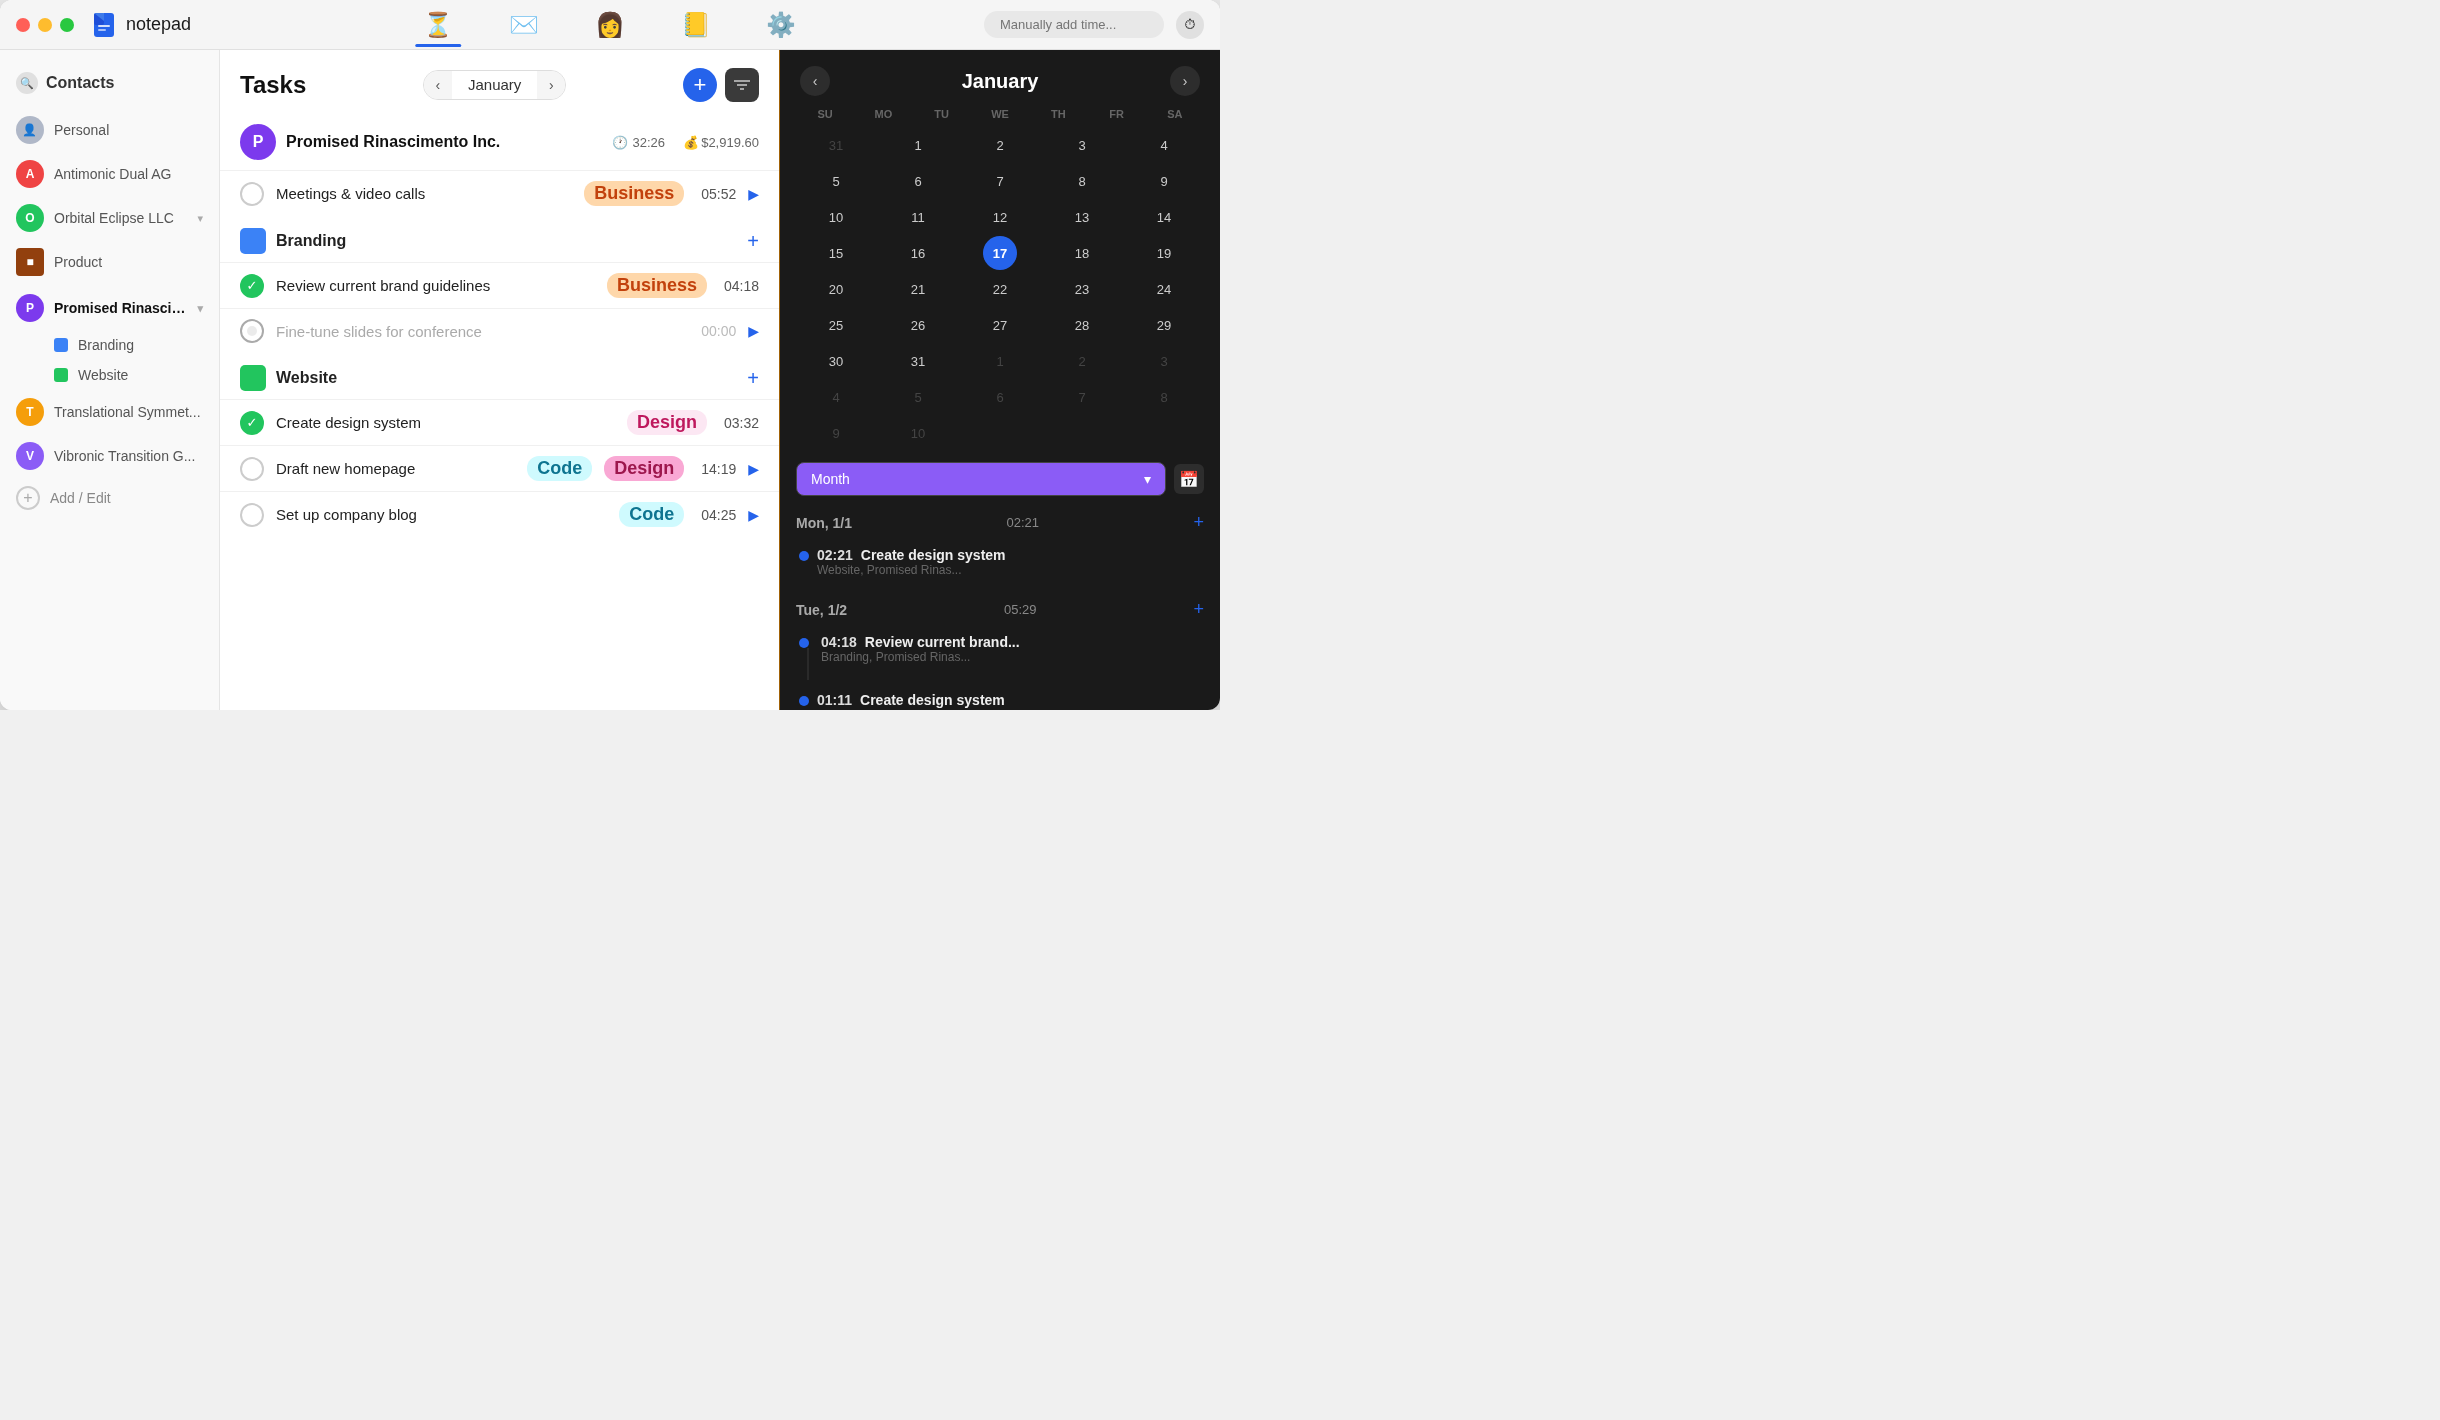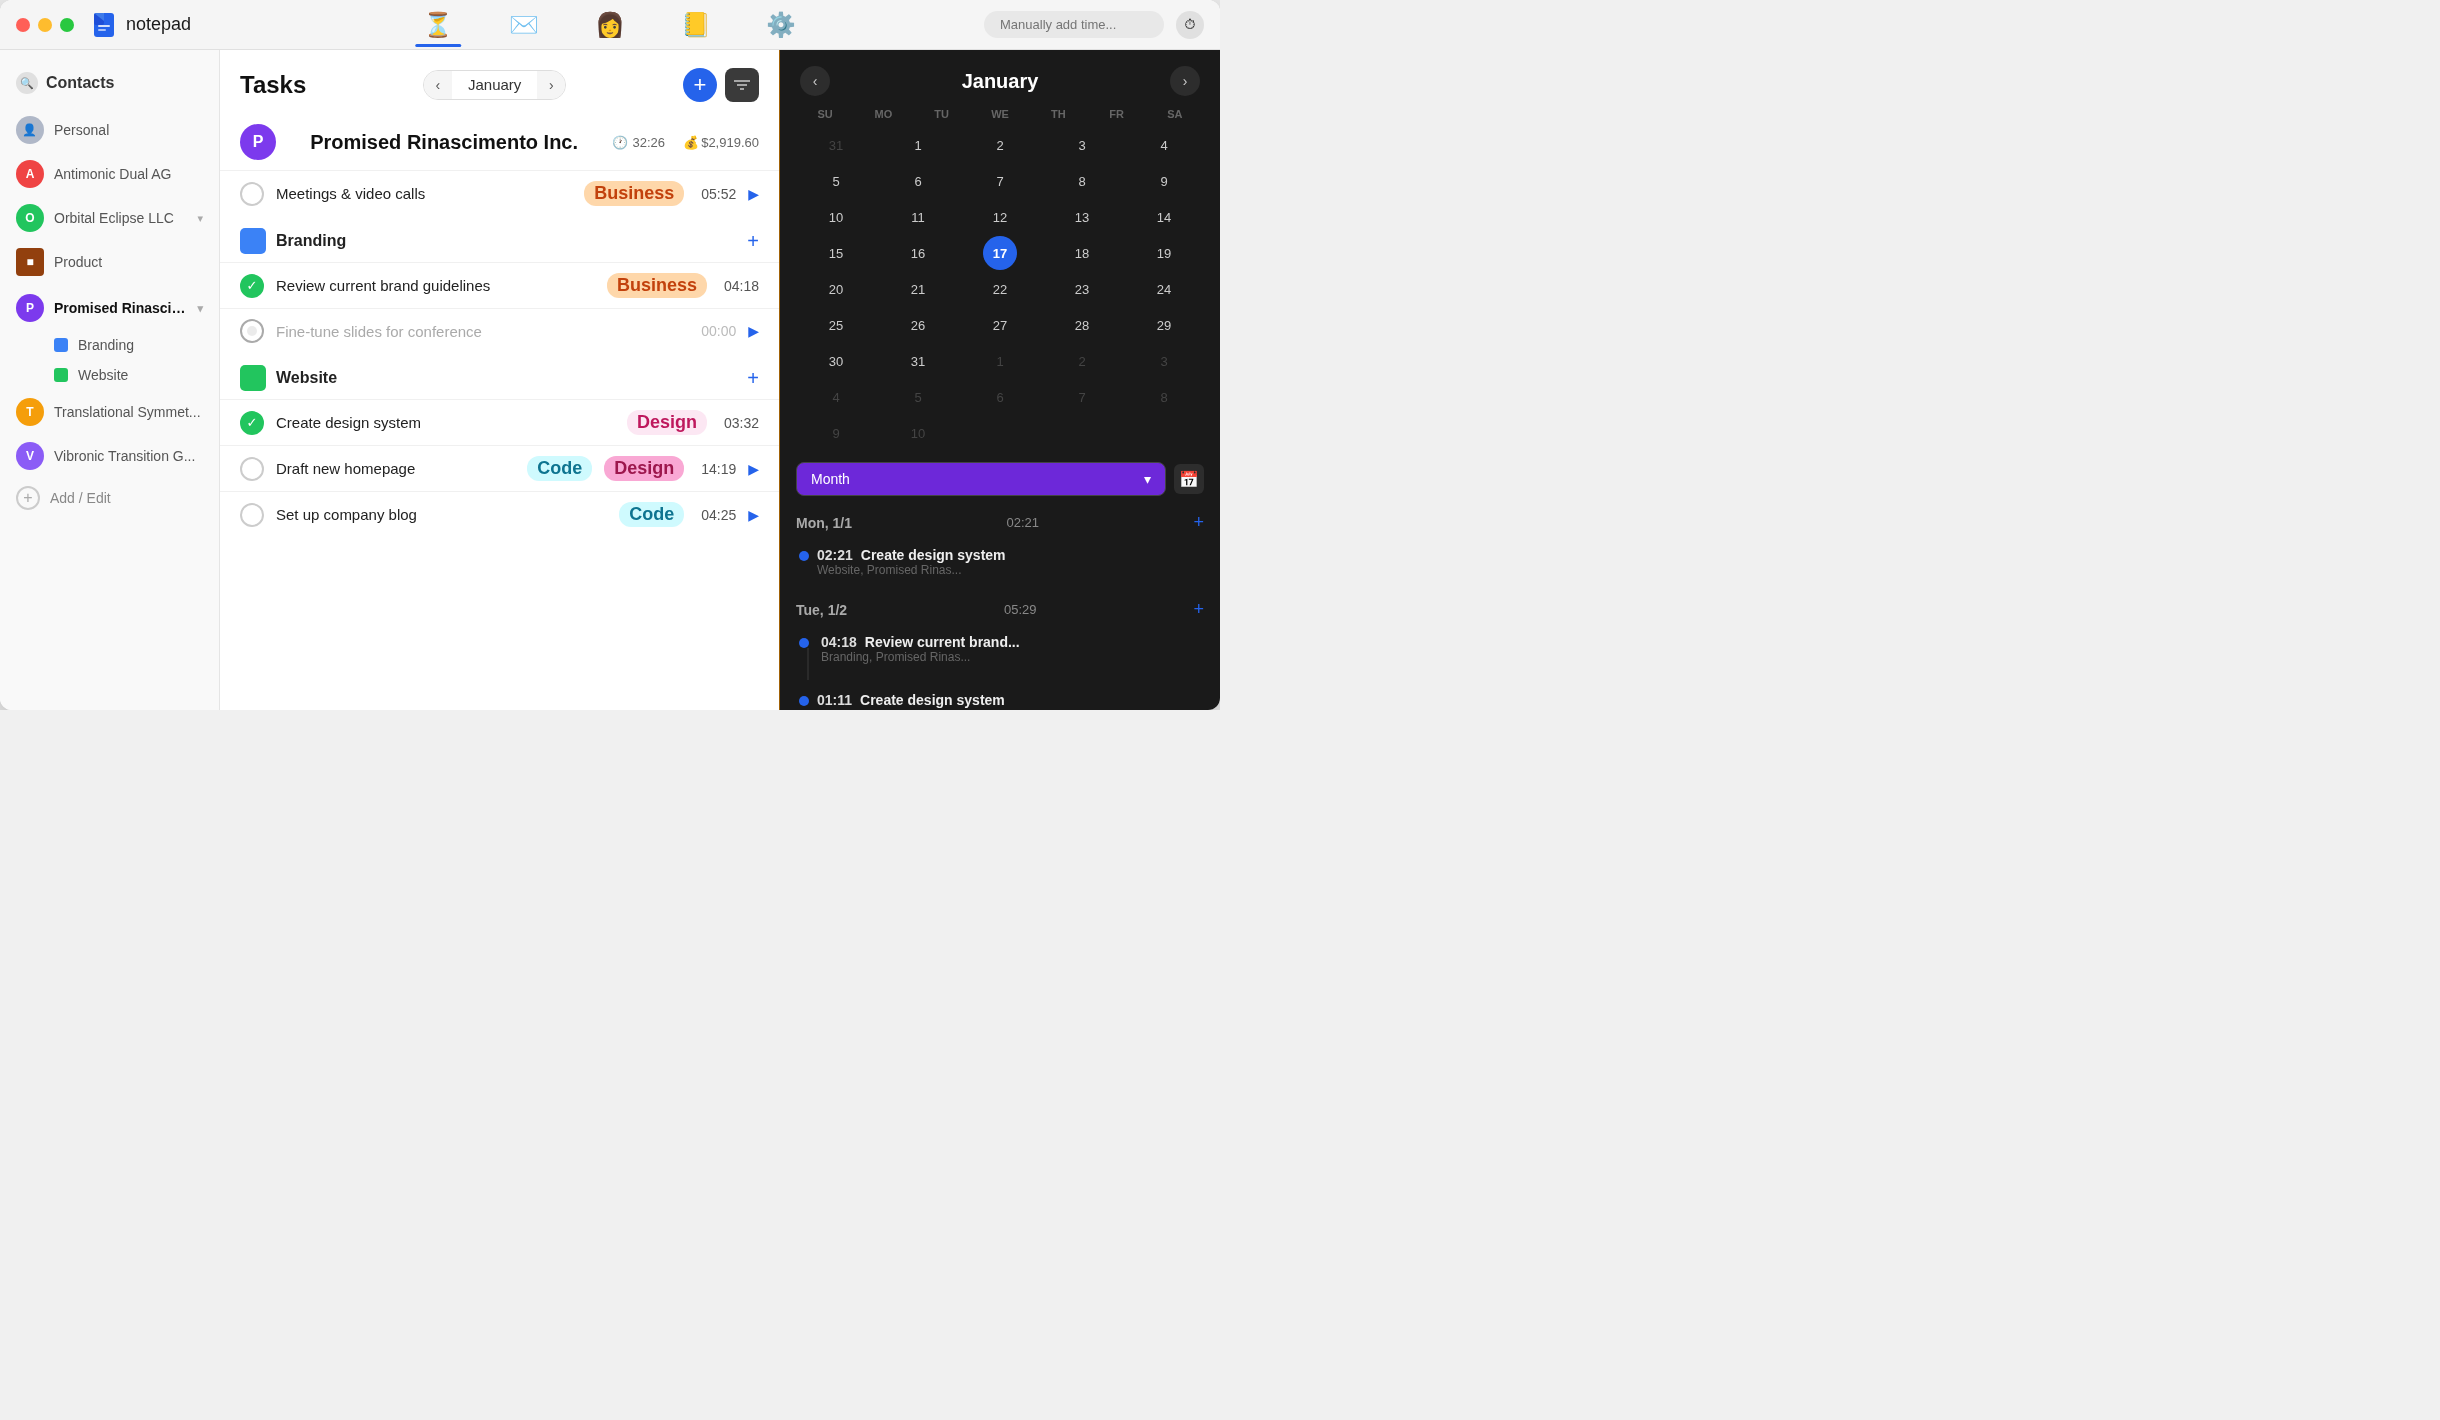--- a/index.html
+++ b/index.html
@@ -310,25 +310,24 @@
       height: 36px;
       border-radius: 50%;
       display: flex;
       align-items: center;
       justify-content: center;
       font-size: 16px;
       font-weight: 700;
       color: white;
     }
     .client-name {
-      font-size: 20px;
+      font-size: 16px;
       font-weight: 700;
       color: #111;
       flex: 1;
-      text-align: center;
     }
     .client-time {
       display: flex;
       align-items: center;
       gap: 4px;
       font-size: 13px;
       color: #666;
     }
     .client-money {
       font-size: 13px;
@@ -491,21 +490,21 @@
       font-weight: 700;
     }
     .cal-day.other-month { color: #444; }
     .view-selector {
       display: flex;
       align-items: center;
       padding: 12px 16px 8px;
       gap: 8px;
     }
     .view-dropdown {
-      background: #6d28d9;
+      background: #8b5cf6;
       border: 1px solid #444;
       border-radius: 8px;
       padding: 8px 14px;
       color: #fff;
       font-size: 14px;
       flex: 1;
       display: flex;
       align-items: center;
       justify-content: space-between;
       cursor: pointer;

